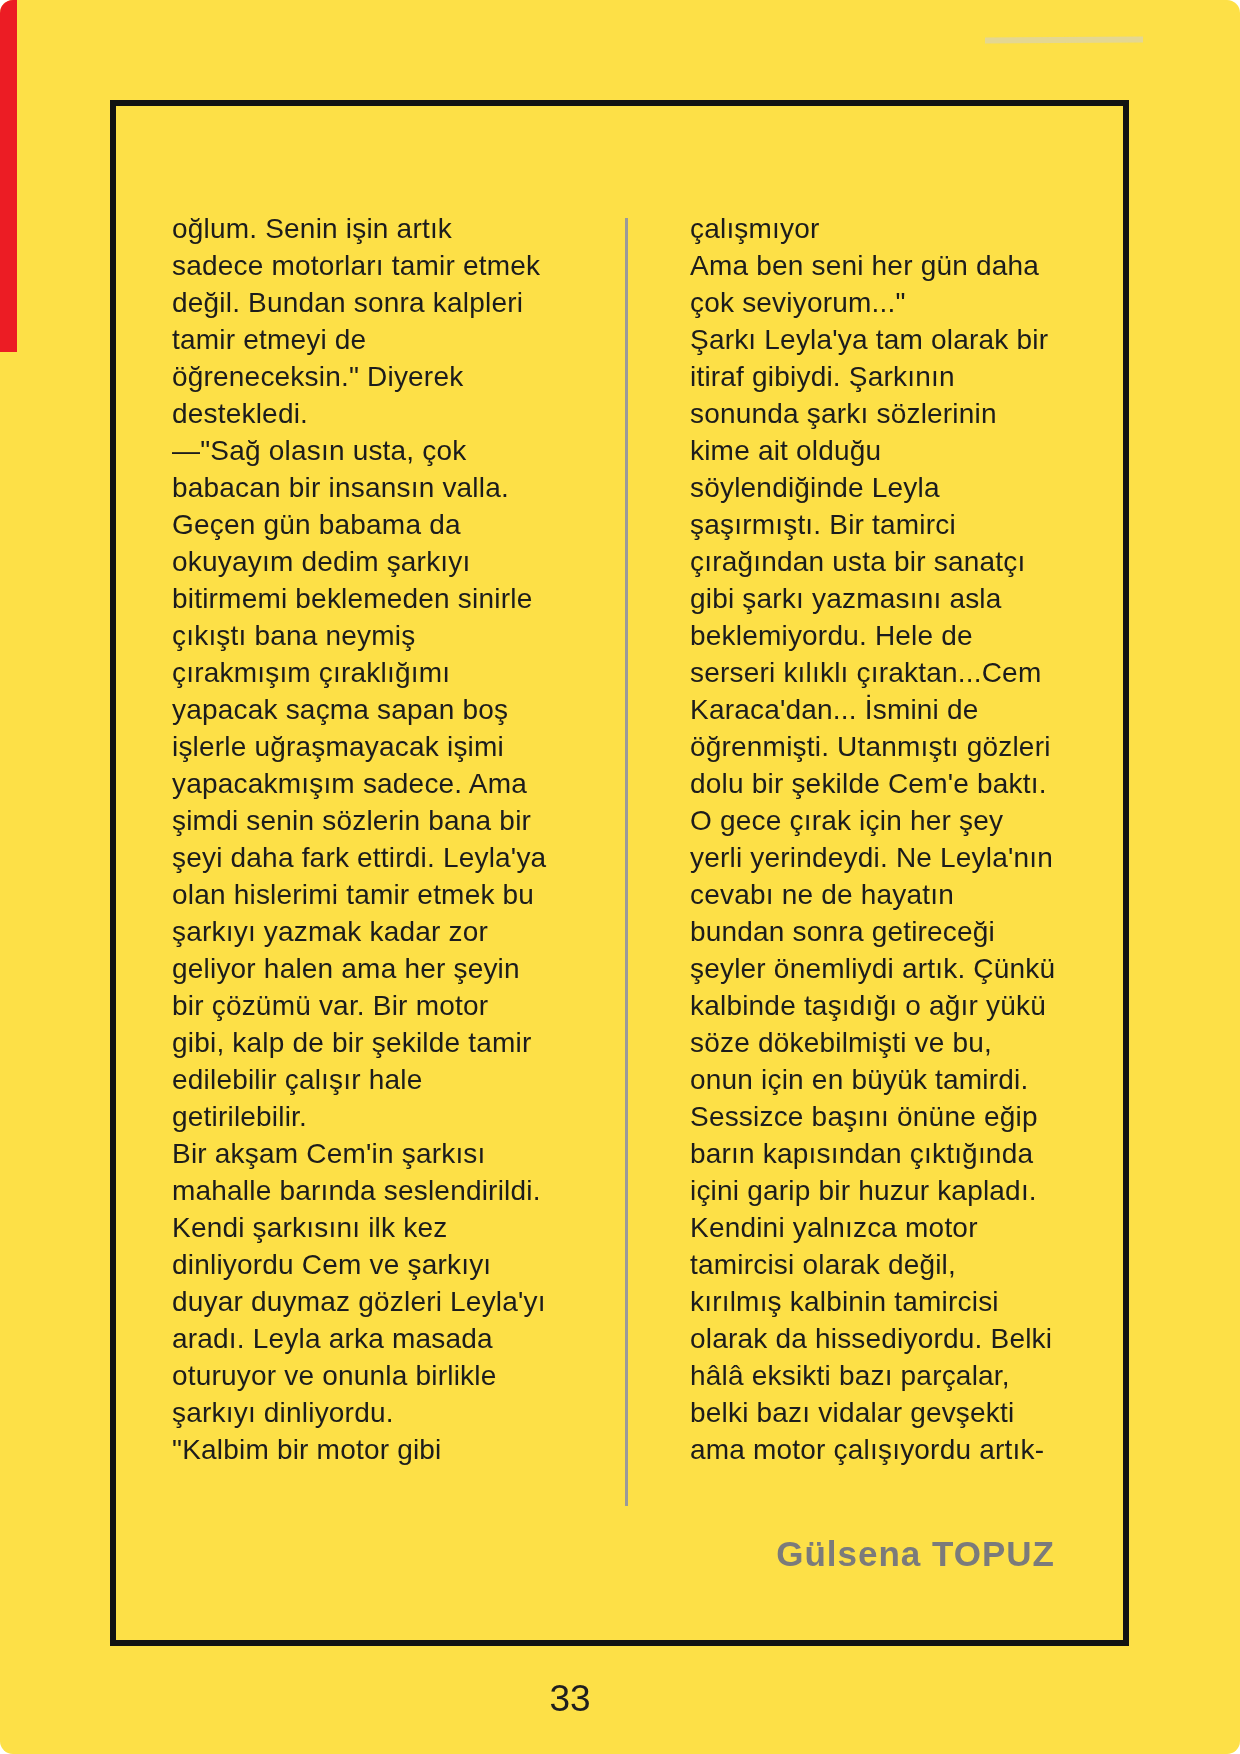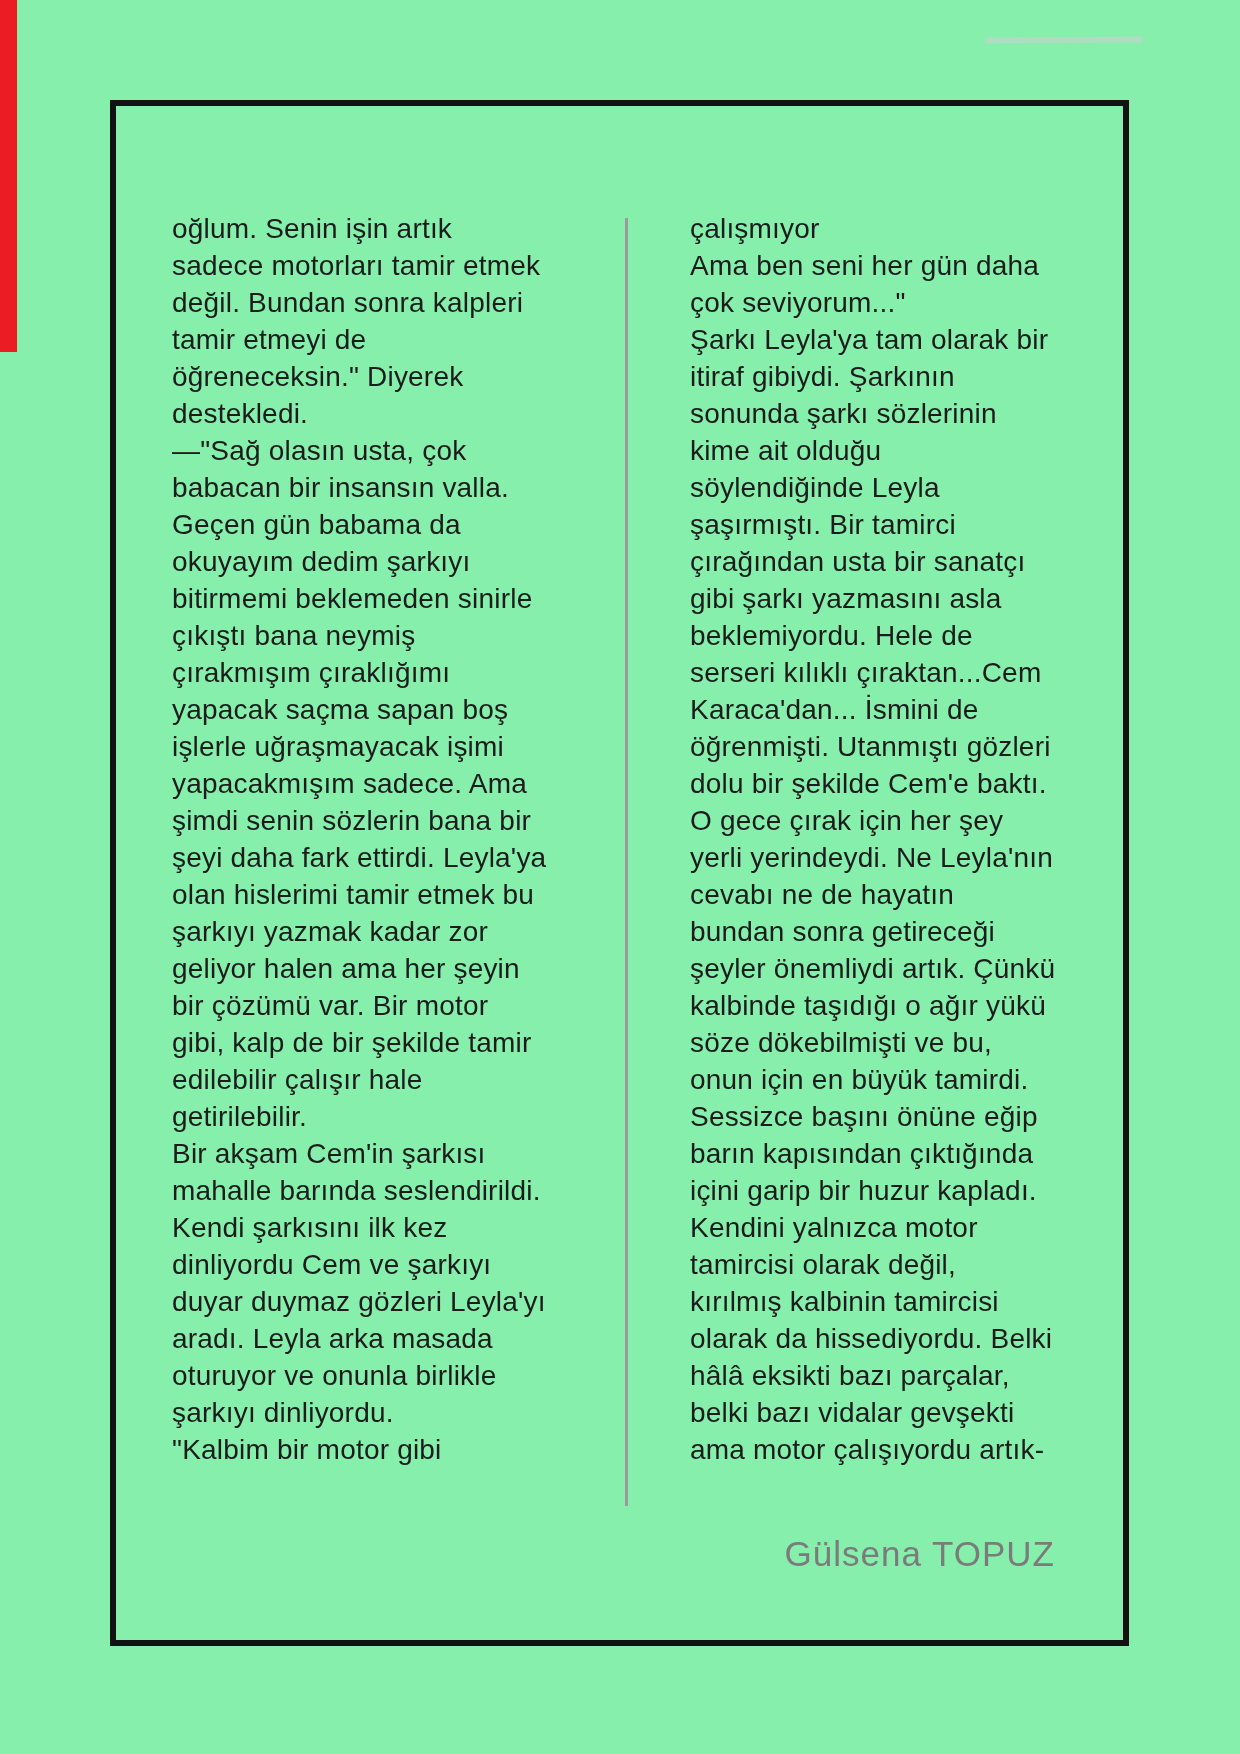--- a/index.html
+++ b/index.html
@@ -4,23 +4,24 @@
 <style>
   html, body {
     margin: 0;
     padding: 0;
     background: #ffffff;
   }
   .page {
     position: relative;
     width: 1240px;
     height: 1754px;
-    background: #86efac;
+    background: #fde047;
     font-family: "Liberation Sans", "DejaVu Sans", sans-serif;
     overflow: hidden;
+    border-radius: 13px;
   }
   .red-stripe {
     position: absolute;
     left: 0;
     top: 0;
     width: 17px;
     height: 352px;
     background: #ec1c24;
   }
   .scan-artifact {
@@ -66,21 +67,21 @@
     top: 112px;
     width: 3px;
     height: 1288px;
     background: #9a9a9a;
   }
   .author {
     position: absolute;
     right: 68px;
     top: 1428px;
     font-size: 35px;
-    font-weight: normal;
+    font-weight: bold;
     letter-spacing: 1px;
     color: #7b7b7b;
   }
   .page-number {
     position: absolute;
     left: 0;
     top: 1678px;
     width: 1140px;
     text-align: center;
     font-size: 37px;
@@ -167,14 +168,15 @@
 kırılmış kalbinin tamircisi
 olarak da hissediyordu. Belki
 hâlâ eksikti bazı parçalar,
 belki bazı vidalar gevşekti
 ama motor çalışıyordu artık-</div>
 
     <div class="author">Gülsena TOPUZ</div>
 
   </div>
 
+  <div class="page-number">33</div>
 
 </div>
 
 </body></html>

